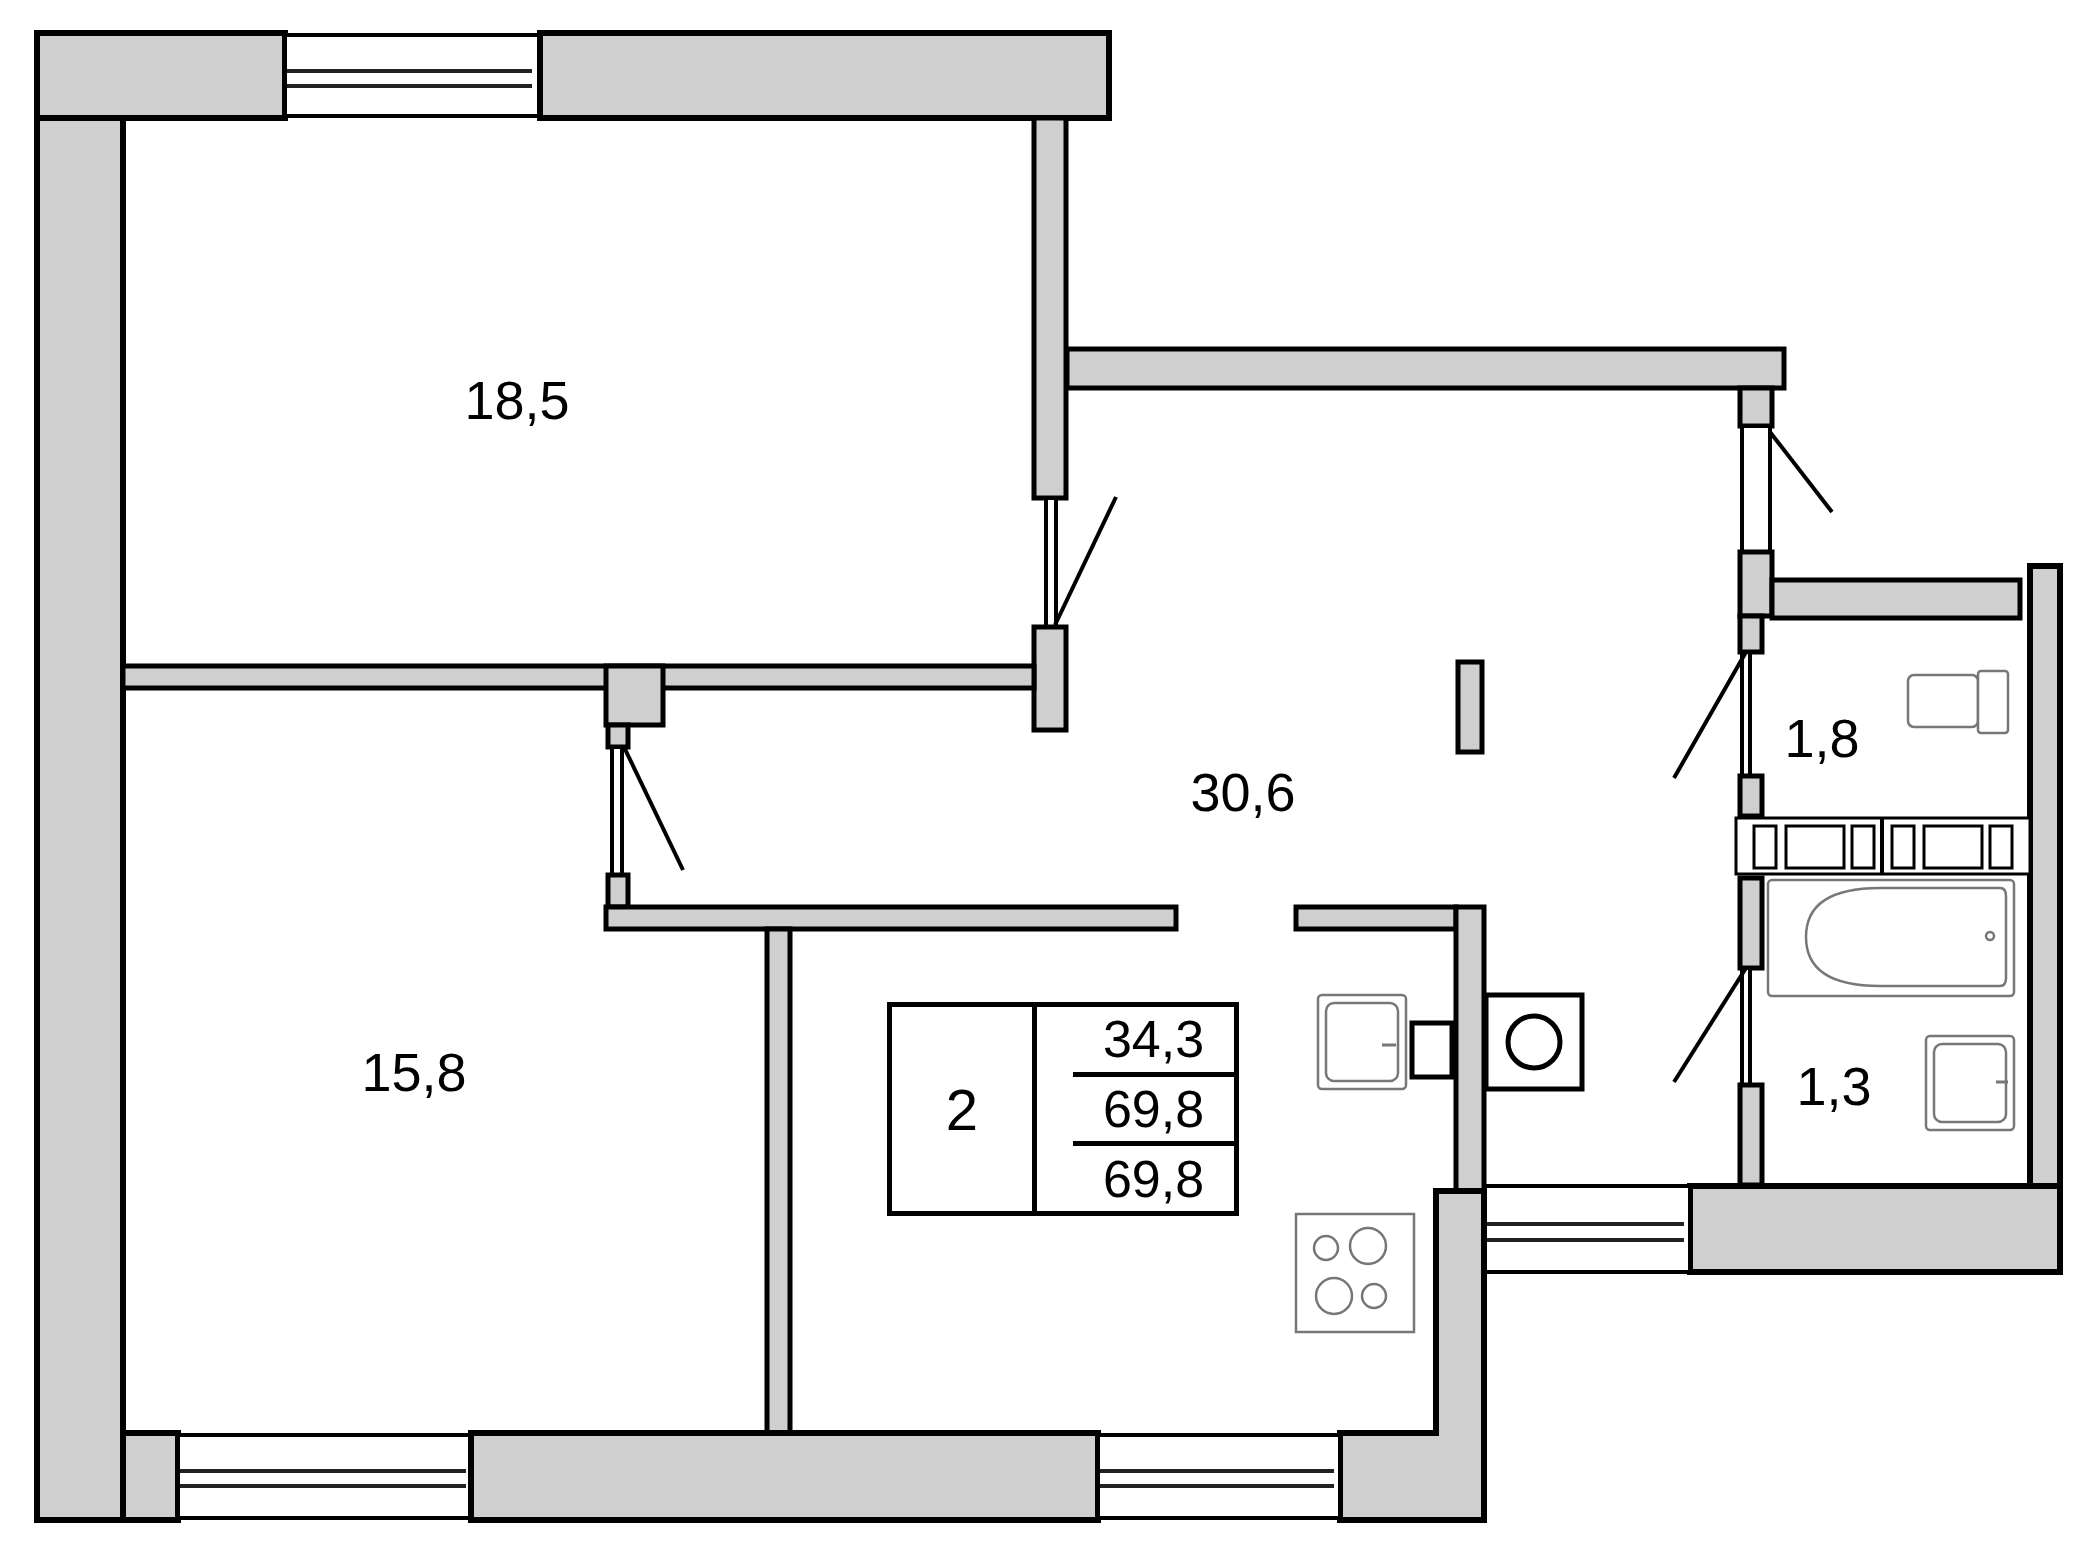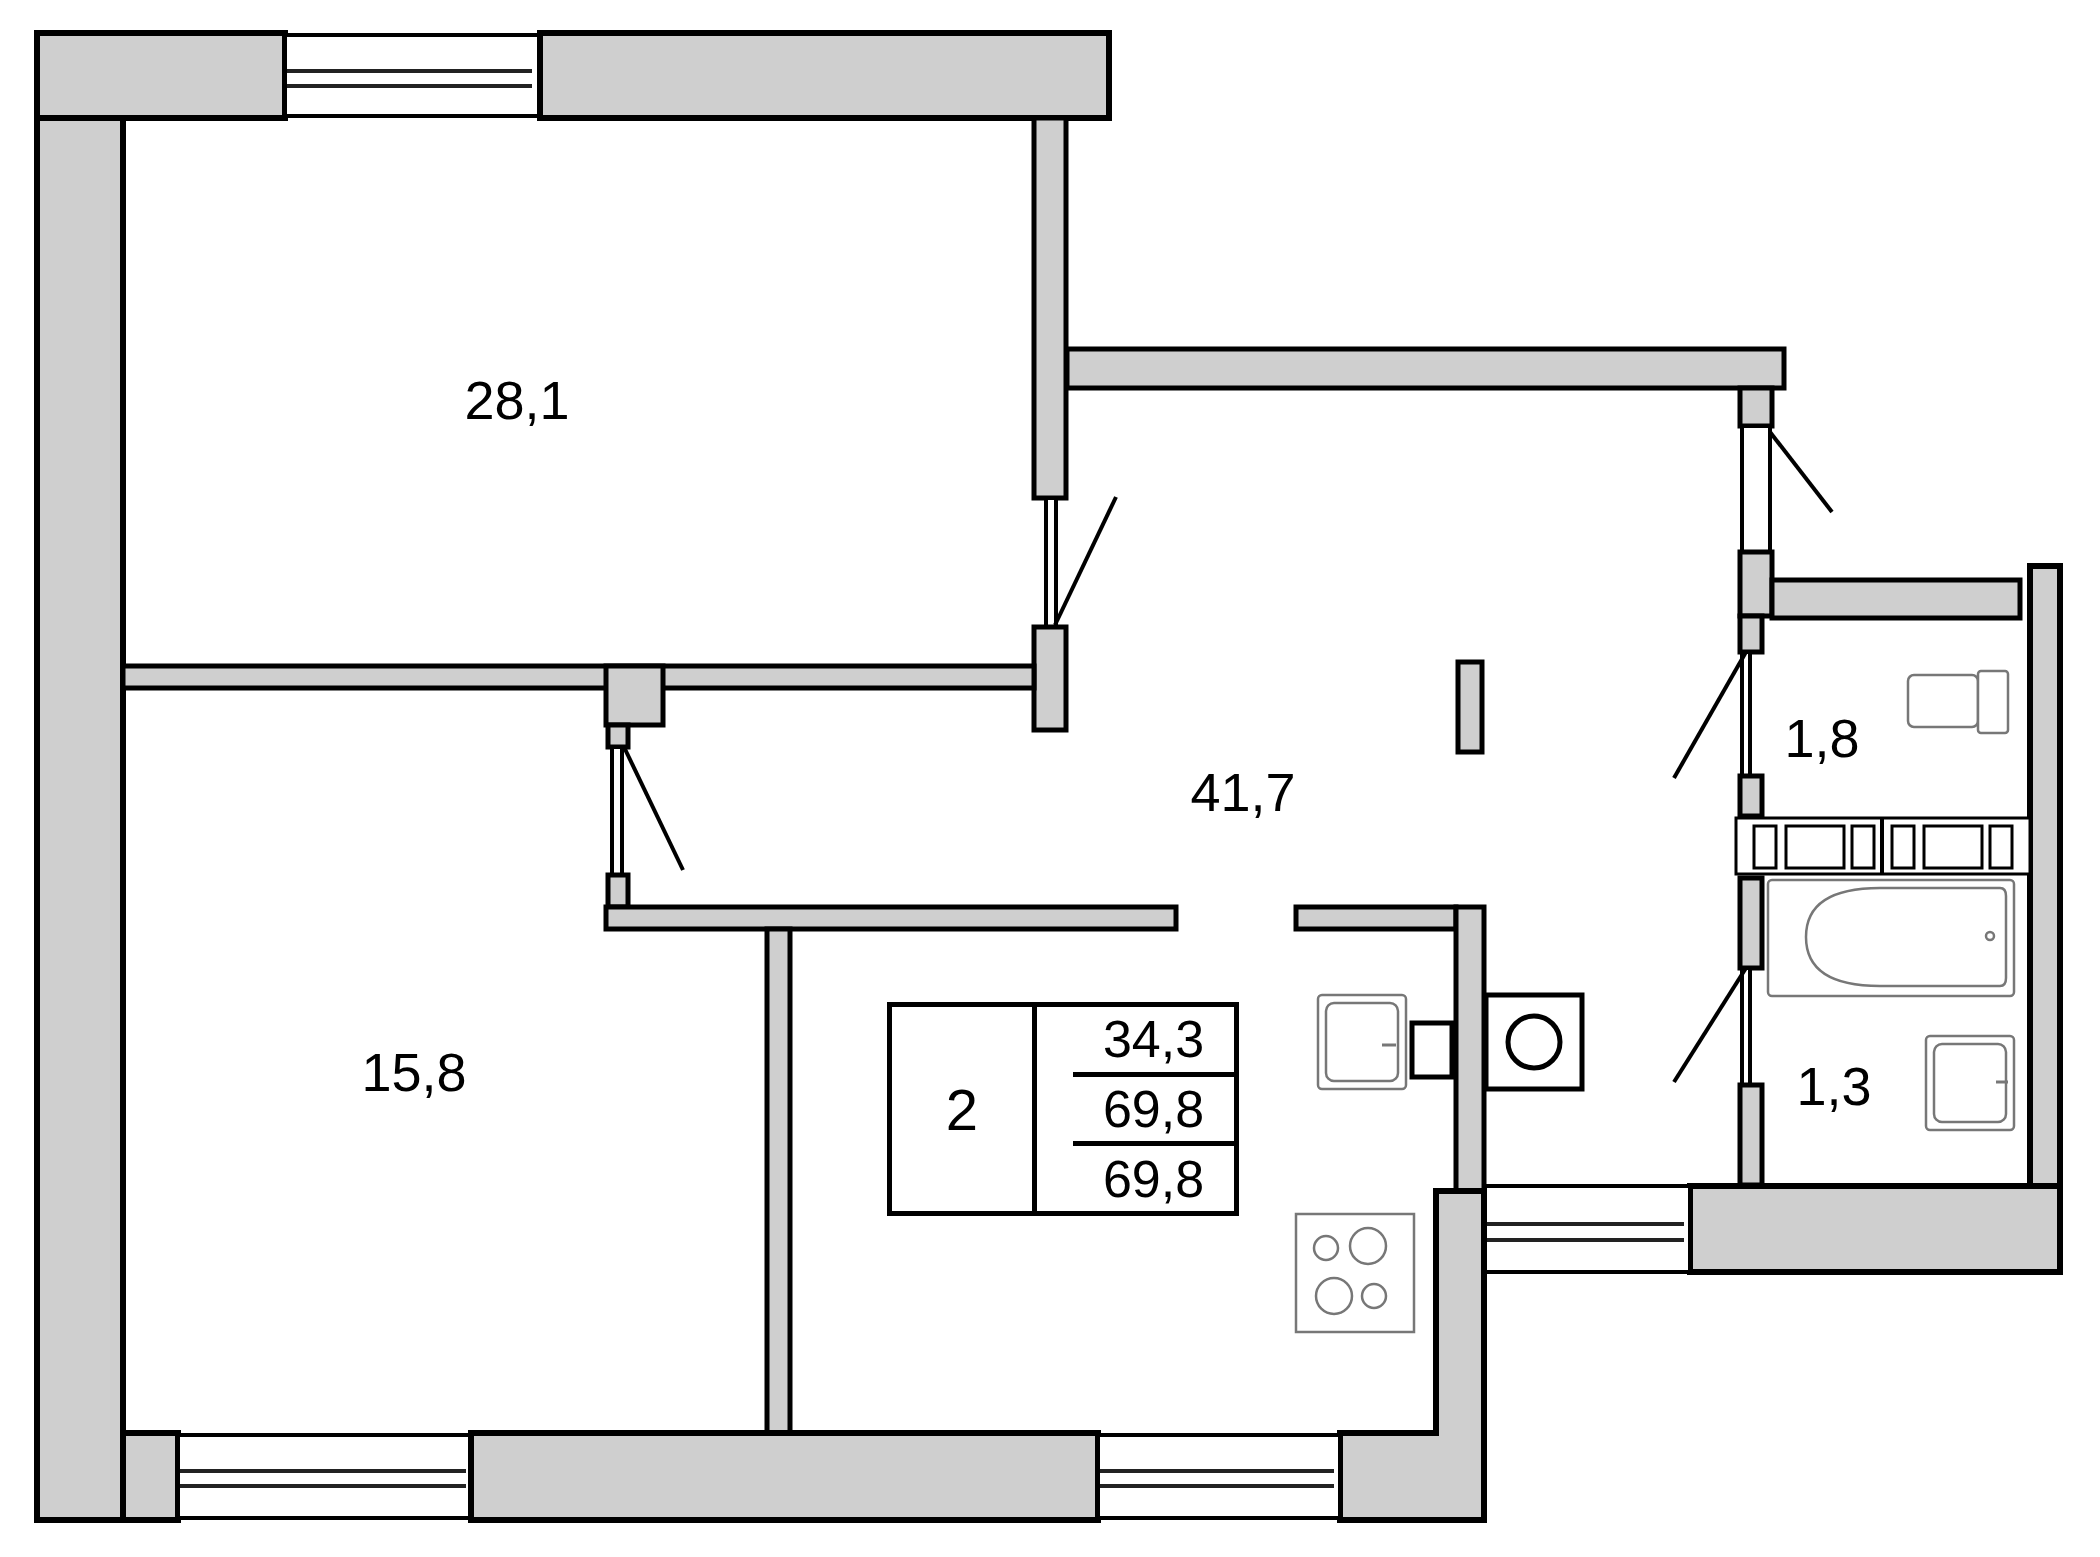--- a/index.html
+++ b/index.html
@@ -135,23 +135,23 @@
     <rect class="win" x="178" y="1435" width="293" height="83"></rect>
     <line class="winline" x1="180" y1="1471" x2="466" y2="1471"></line>
     <line class="winline" x1="180" y1="1486" x2="466" y2="1486"></line>
     <rect class="wall" x="471" y="1433" width="627" height="87"></rect>
     <rect class="win" x="1098" y="1435" width="242" height="83"></rect>
     <line class="winline" x1="1100" y1="1471" x2="1334" y2="1471"></line>
     <line class="winline" x1="1100" y1="1486" x2="1334" y2="1486"></line>
   </g>
 </svg>
 
-<div class="label" style="left:517px; top:400px;">28,1</div>
+<div class="label" style="left:517px; top:400px;">18,5</div>
 <div class="label" style="left:414px; top:1072px;">15,8</div>
-<div class="label" style="left:1243px; top:792px;">41,7</div>
+<div class="label" style="left:1243px; top:792px;">30,6</div>
 <div class="label" style="left:1822px; top:738px;">1,8</div>
 <div class="label" style="left:1834px; top:1086px;">1,3</div>
 
 <div class="legend">
   <div class="legend-rooms">2</div>
   <div class="legend-areas">
     <div class="legend-cell">34,3</div>
     <div class="legend-cell">69,8</div>
     <div class="legend-cell">69,8</div>
   </div>

